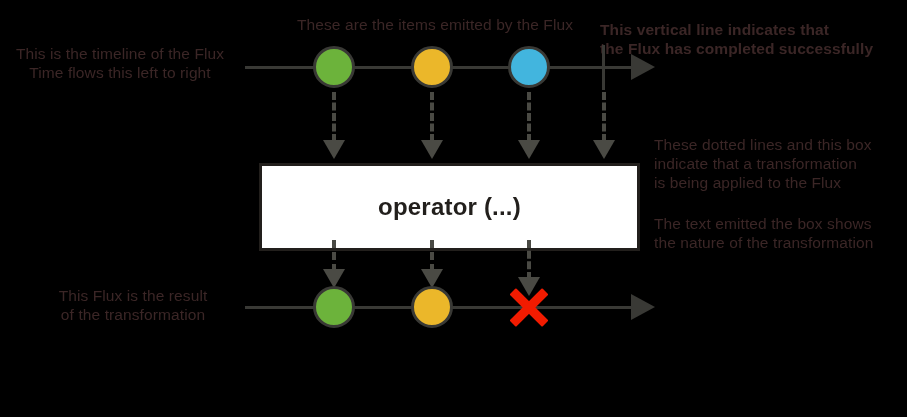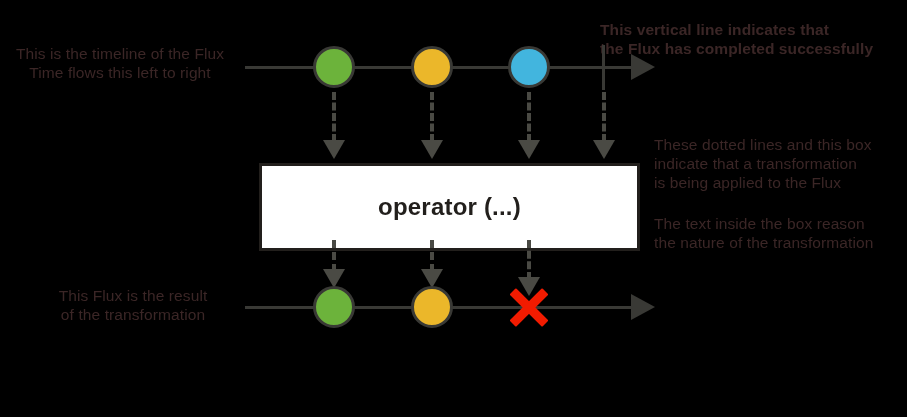--- a/index.html
+++ b/index.html
@@ -121,29 +121,30 @@
   }
 </style>
 </head>
 <body>
 
 <div id="diagram">
 
   <div class="annot center" style="left:0px; top:44px; width:240px;">This is the timeline of the Flux
 Time flows this left to right</div>
 
+  <div class="annot center" style="left:282px; top:15px; width:306px;">These are the items emitted by the Flux</div>
 
   <div class="annot left" style="left:600px; top:20px; width:305px;font-weight:bold;">This vertical line indicates that
 the Flux has completed successfully</div>
 
   <div class="annot left" style="left:654px; top:135px; width:250px;">These dotted lines and this box
 indicate that a transformation
 is being applied to the Flux</div>
 
-  <div class="annot left" style="left:654px; top:214px; width:250px;">The text inside the box reason
+  <div class="annot left" style="left:654px; top:214px; width:250px;">The text emitted the box shows
 the nature of the transformation</div>
 
   <div class="annot center" style="left:40px; top:286px; width:186px;text-align:center;">This Flux is the result
 of the transformation</div>
 
 
   <div class="timeline" style="left:245px; top:66px; width:392px;"></div>
   <div class="arrowhead" style="left:631px; top:54px;"></div>
 
   <div class="marble" style="left:313px; top:46px; background:#6cb33b;"></div>

